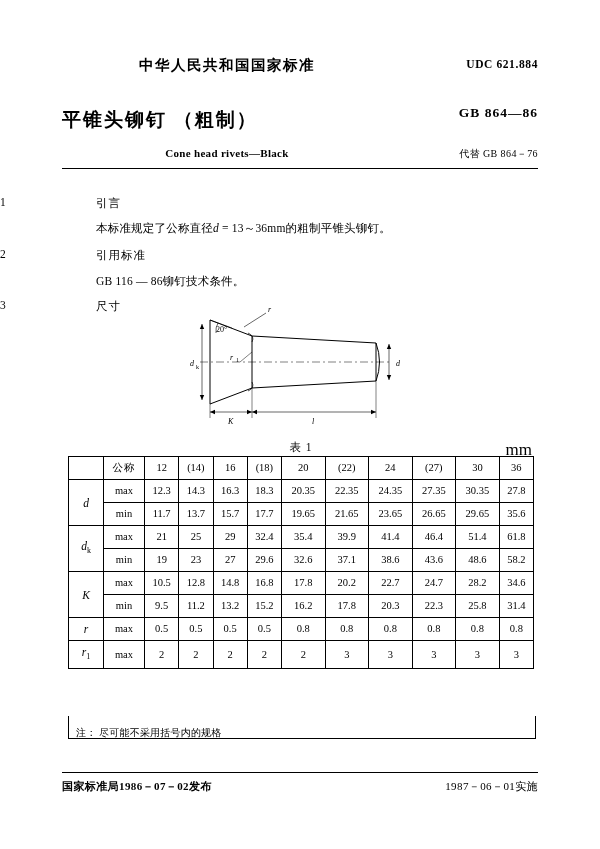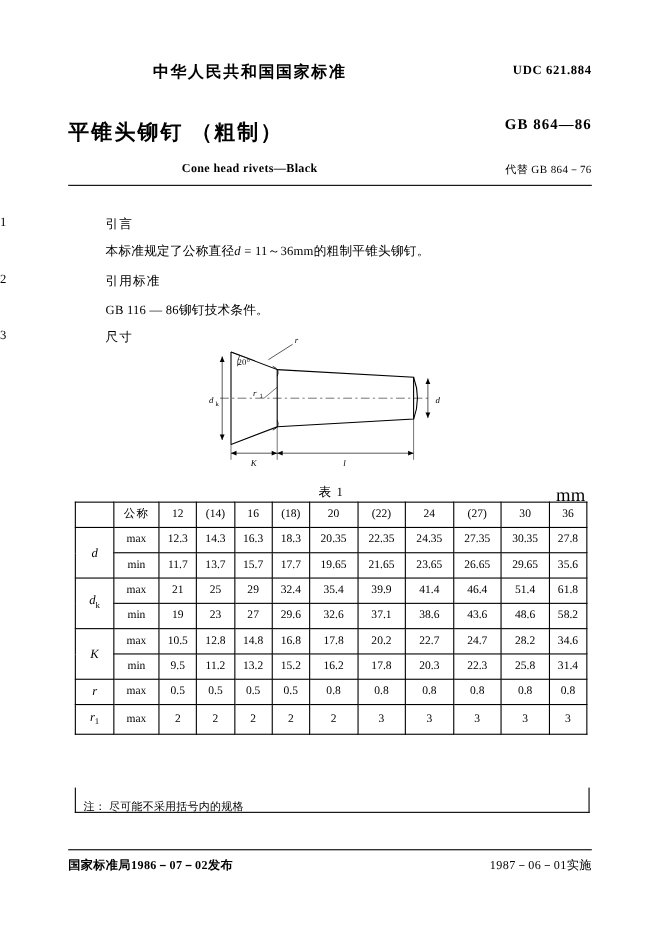--- a/index.html
+++ b/index.html
@@ -221,21 +221,21 @@
     <div class="title-main">平锥头铆钉 （粗制）</div>
     <div class="std-no">GB 864—86</div>
     <div class="title-en">Cone head rivets—Black</div>
     <div class="replaces">代替 GB 864－76</div>
   </div>
   <div class="rule"></div>
 
   <div class="sec-num sec" style="top:196px;">1</div>
   <div class="sec-head" style="left:96px; top:196px;">引言</div>
   <div class="sec-body" style="top:221px;">
-    <span>本标准规定了公称直径</span><span class="it">d</span><span> = 11～36mm的粗制平锥头铆钉。</span>
+    <span>本标准规定了公称直径</span><span class="it">d</span><span> = 13～36mm的粗制平锥头铆钉。</span>
   </div>
 
   <div class="sec-num sec" style="top:248px;">2</div>
   <div class="sec-head" style="left:96px; top:248px;">引用标准</div>
   <div class="sec-body" style="top:274px;">GB 116 — 86铆钉技术条件。</div>
 
   <div class="sec-num sec" style="top:299px;">3</div>
   <div class="sec-head" style="left:96px; top:299px;">尺寸</div>
 
   <div class="figure">

